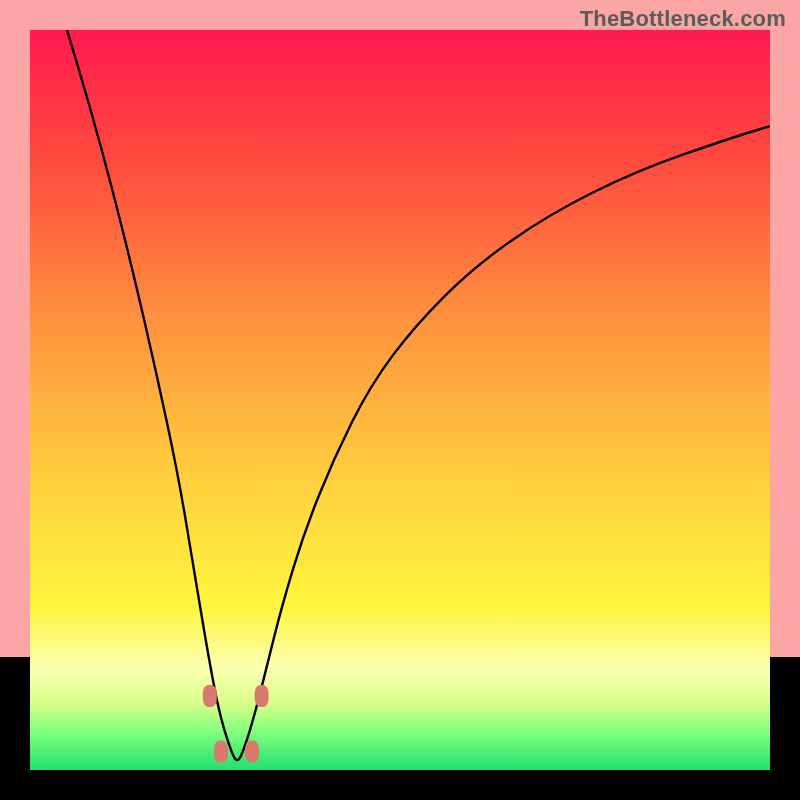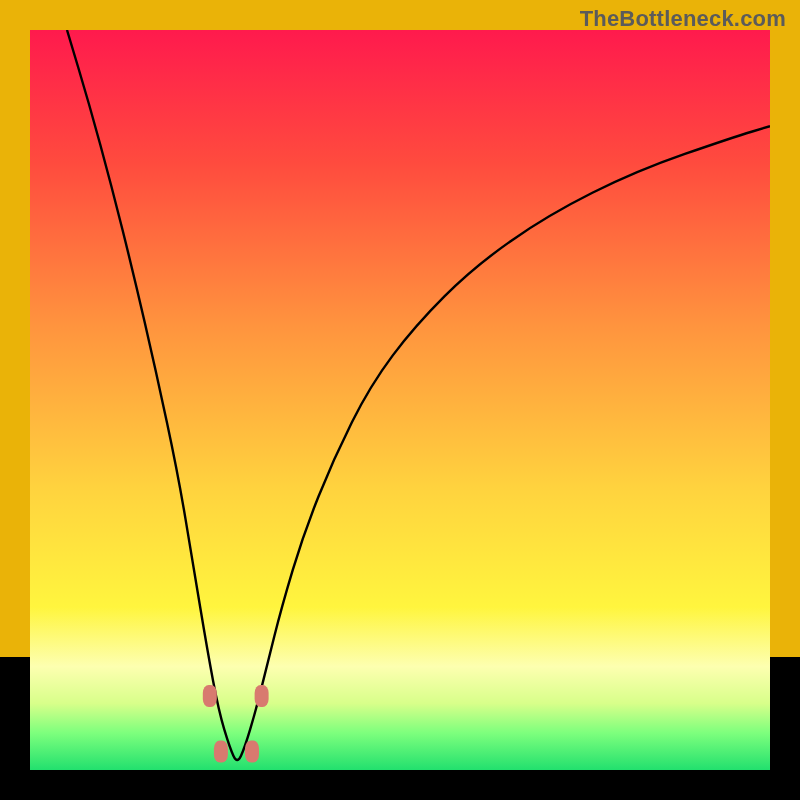--- a/index.html
+++ b/index.html
@@ -9,21 +9,21 @@
     height: 800px;
     background: #000;
     overflow: hidden;
   }
   .frame {
     position: absolute;
     left: 0;
     top: 0;
     width: 800px;
     height: 657px;
-    background: #eab308;
+    background: #fca5a5;
     text-align: center;
   }
   .plot {
     position: absolute;
     left: 30px;
     top: 30px;
     width: 740px;
     height: 740px;
     overflow: hidden;
   }

